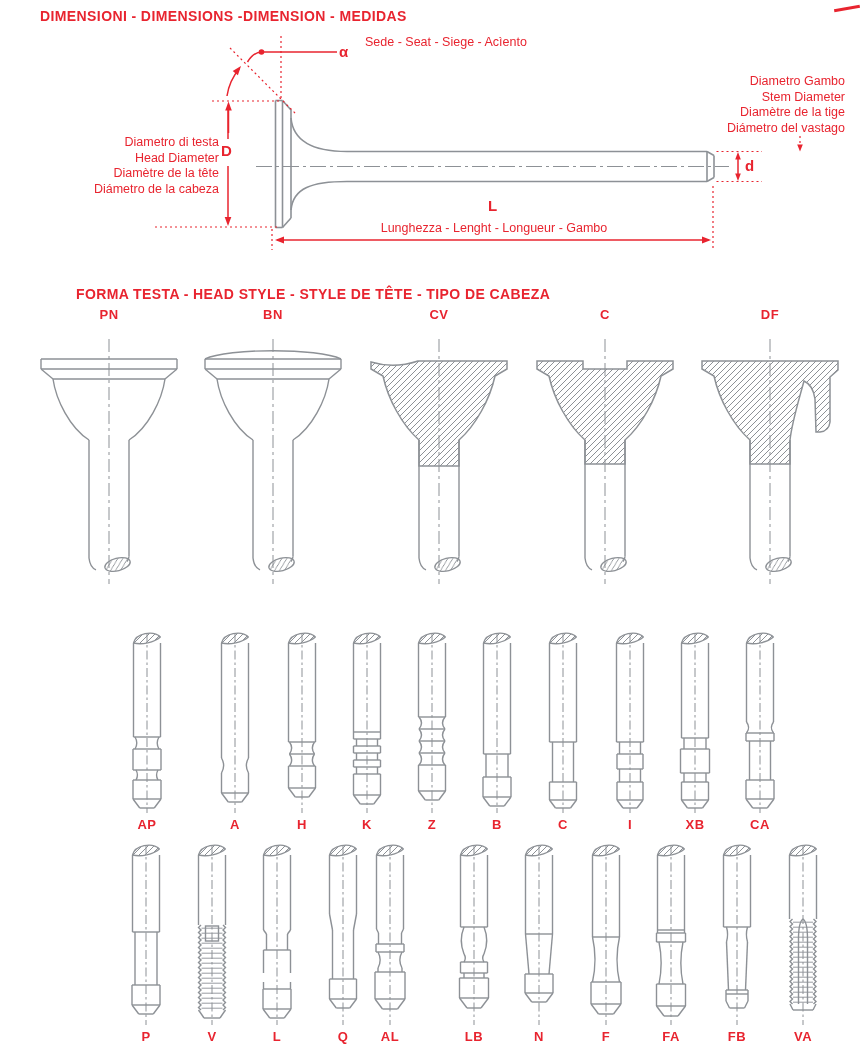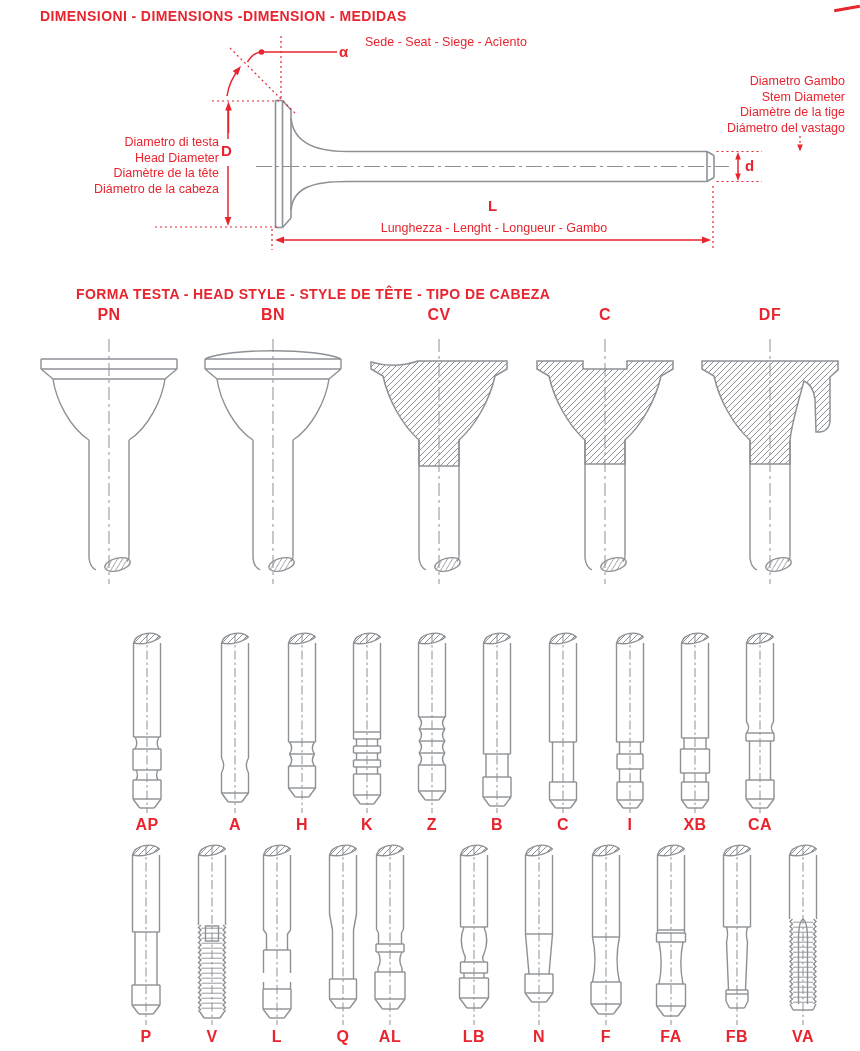--- a/index.html
+++ b/index.html
@@ -8,21 +8,21 @@
         font-family:"Liberation Sans",sans-serif;}
   .sec-title{position:absolute;margin:0;font-size:14px;font-weight:bold;color:var(--accent);
              letter-spacing:.4px;white-space:nowrap;}
   .dimtext{position:absolute;color:var(--accent);font-size:12.5px;font-weight:500;
            line-height:15.5px;white-space:nowrap;}
   .dimtext span{display:block;}
   .r-align{text-align:right;}
   .c-align{text-align:center;}
   .sym{position:absolute;color:var(--accent);font-weight:bold;font-size:15px;line-height:15px;}
   .figwrap{position:absolute;}
-  .figlabel{color:var(--accent);font-weight:bold;font-size:16px;text-align:center;
+  .figlabel{color:var(--accent);font-weight:bold;font-size:13px;text-align:center;
             letter-spacing:.5px;line-height:18px;}
   .ln{stroke:var(--line);stroke-width:1.4;fill:none;}
   .ln2{stroke:var(--line);stroke-width:1.6;fill:none;}
   .cl{stroke:var(--line);stroke-width:1;fill:none;}
   .rs{stroke:var(--accent);stroke-width:1.5;fill:none;}
   .rdot{stroke:var(--accent);stroke-width:1.2;fill:none;stroke-dasharray:2 3;}
   .rf{fill:var(--accent);stroke:none;}
   .corner-mark{position:absolute;left:834px;top:7px;width:26px;height:3px;
                background:var(--accent);transform:rotate(-10deg);}
 </style>

